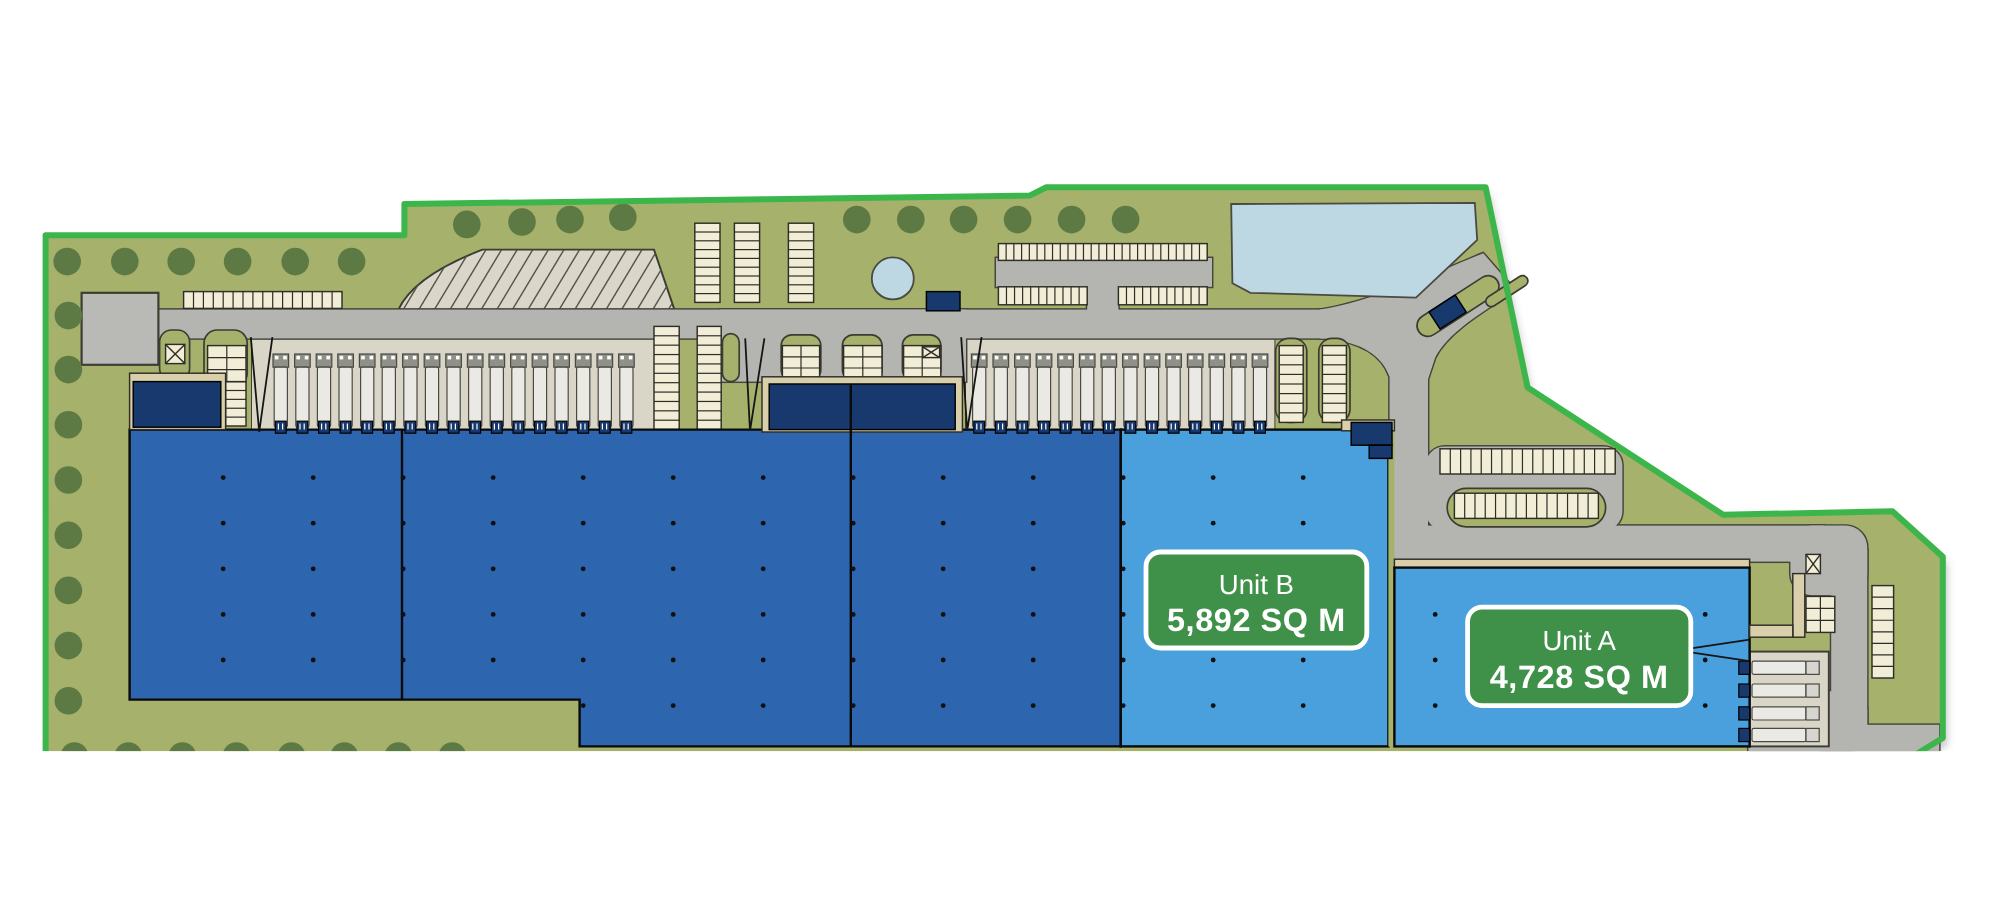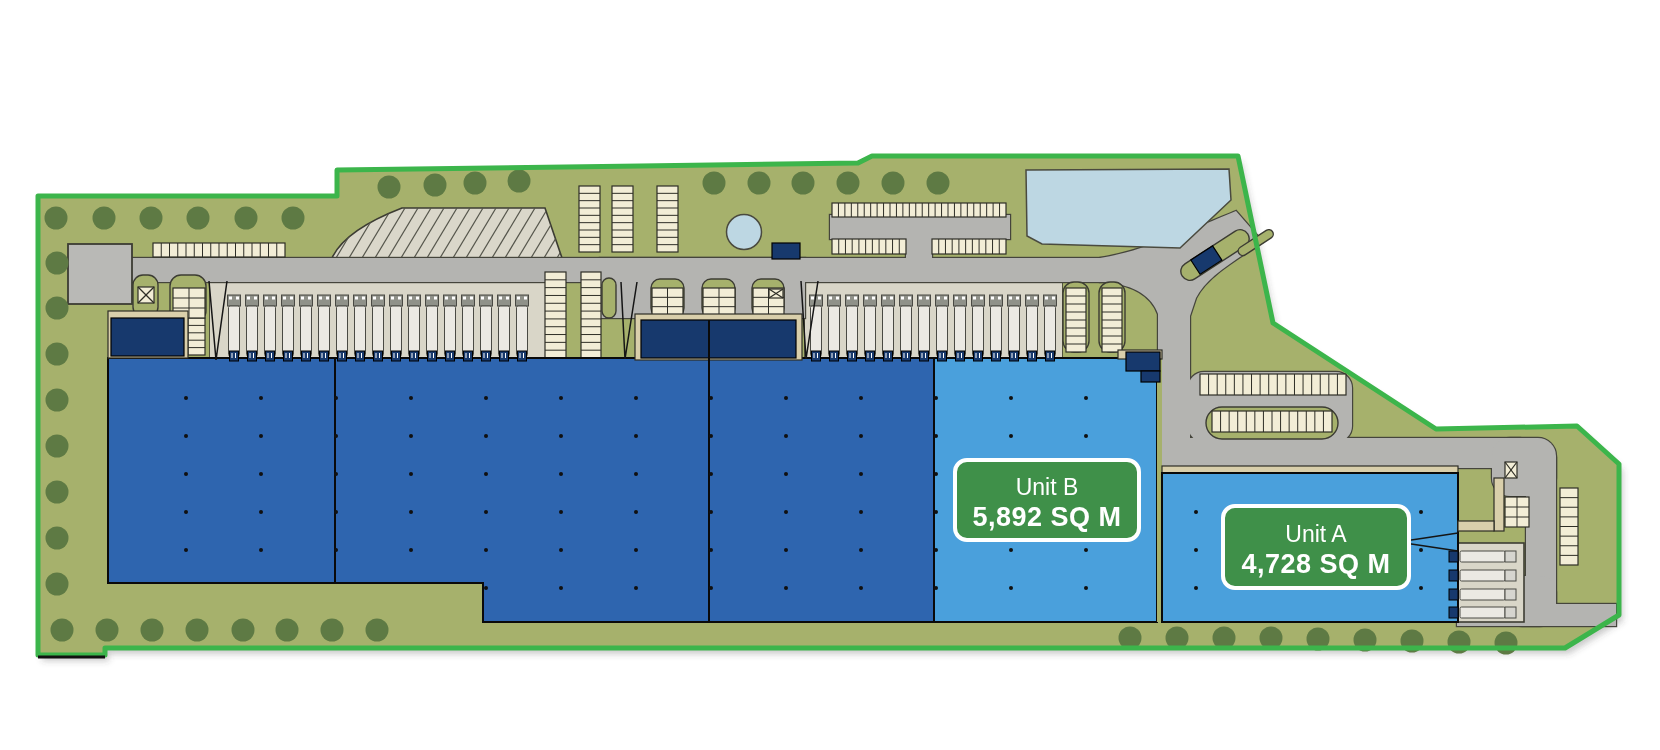--- a/index.html
+++ b/index.html
@@ -1,17 +1,17 @@
 <!DOCTYPE html>
 <html><head>
 <meta charset="utf-8">
 <style>
   html,body{margin:0;padding:0;background:#ffffff;}
   body{font-family:"Liberation Sans", sans-serif;}
-  #stage{position:relative;width:1660px;height:750px;background:#fff;overflow:hidden;}
+  #stage{position:relative;width:1660px;height:626px;background:#fff;overflow:hidden;}
   svg{display:block;}
   .road-s{fill:#b4b4b1;stroke:#45453c;stroke-width:2.4;}
   .road-f{fill:#b4b4b1;}
   .apron-s{fill:#d9d6c8;stroke:#3c3c33;stroke-width:1.6;}
   .apron-f{fill:#d9d6c8;}
   .tan{fill:#d9cfab;stroke:#2e2e26;stroke-width:1.2;}
   .navy{fill:#17396d;stroke:#000;stroke-width:1.2;}
   .capsule{fill:#a6b16c;stroke:#3c3c33;stroke-width:1.4;}
   .bldg{stroke:#0a0a0a;stroke-width:2;}
   .divline{stroke:#0a0a0a;stroke-width:2;}

